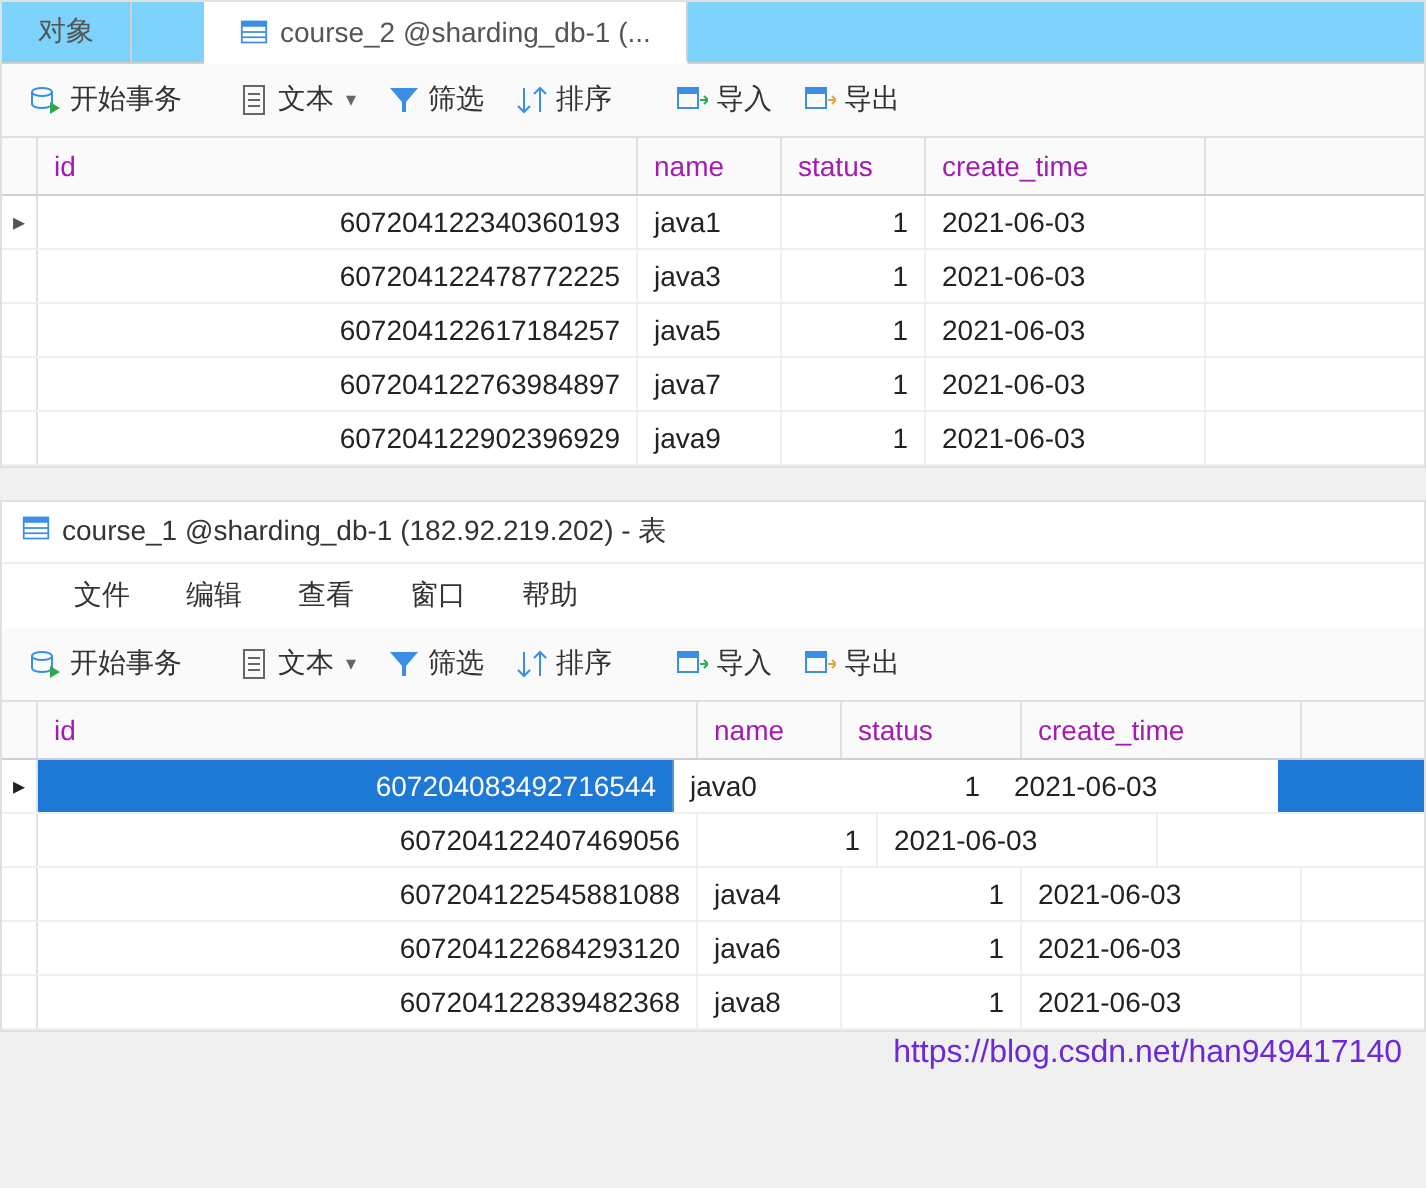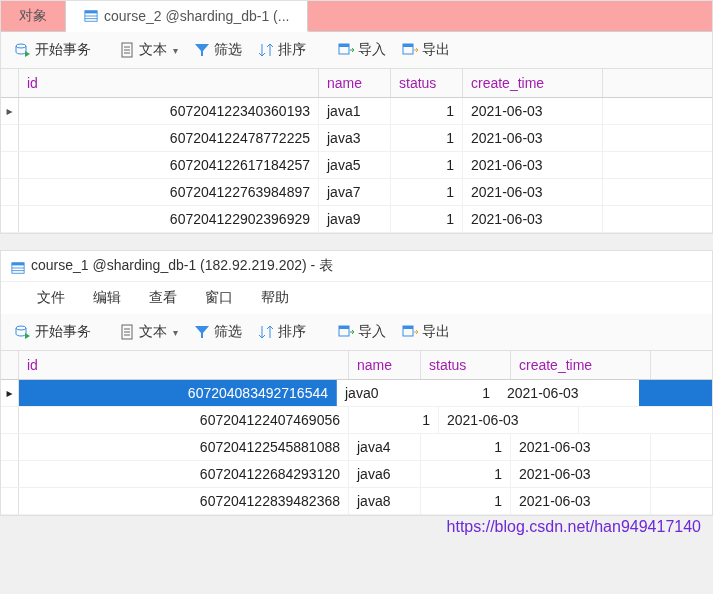--- a/index.html
+++ b/index.html
@@ -1,29 +1,29 @@
 <!DOCTYPE html>
 <html><head>
   <meta charset="utf-8">
   <style>
     * { box-sizing: border-box; margin: 0; padding: 0; font-family: "Microsoft YaHei", Arial, sans-serif; }
     body { background: #f0f0f0; width: 713px; }
     .window { background: #fff; border: 1px solid #e0e0e0; }
-    .tabs { display: flex; background: #fca5a5; border-bottom: 1px solid #d0d0d0; }
+    .tabs { display: flex; background: #7dd3fc; border-bottom: 1px solid #d0d0d0; gap: 36px; }
     .tab { padding: 6px 18px; font-size: 14px; color: #555; border-right: 1px solid #d0d0d0; cursor: pointer; display: flex; align-items: center; gap: 6px; }
     .tab.active { background: #fff; border-bottom: 2px solid #fff; margin-bottom: -1px; }
     .table-icon { width: 14px; height: 14px; display: inline-flex; }
     .table-icon svg { width: 14px; height: 14px; }
     .toolbar { display: flex; align-items: center; gap: 4px; padding: 6px 8px; background: #fafafa; border-bottom: 1px solid #e0e0e0; font-size: 14px; color: #333; }
     .tbtn { display: flex; align-items: center; gap: 4px; padding: 3px 6px; cursor: pointer; border-radius: 3px; }
     .sep::after { content: "▾"; font-size: 10px; color: #666; margin-left: 2px; }
     .ico { width: 16px; height: 16px; display: inline-flex; align-items: center; justify-content: center; }
     .menubar { display: flex; gap: 4px; padding: 4px 8px; font-size: 14px; color: #333; background: #fff; margin-left: 16px; }
     .menuitem { padding: 3px 12px; cursor: pointer; }
-    .titlebar { padding: 6px 10px; font-size: 14px; color: #333; display: flex; align-items: flex-end; gap: 6px; background: #fff; border-bottom: 1px solid #eee; }
+    .titlebar { padding: 6px 10px; font-size: 14px; color: #333; display: flex; align-items: flex-start; gap: 6px; background: #fff; border-bottom: 1px solid #eee; }
     .grid { background: #fff; }
     .hdr { display: flex; border-bottom: 1px solid #d0d0d0; background: #fafafa; }
     .cell-rowhdr { width: 18px; border-right: 1px solid #e0e0e0; display: flex; align-items: center; justify-content: center; color: #555; font-size: 12px; }
     .col-id { width: 300px; }
     .col-name { width: 72px; }
     .col-status { width: 72px; }
     .col-ct { width: 140px; }
     .hcell { padding: 6px 8px; font-size: 14px; color: #a21caf; border-right: 1px solid #e0e0e0; }
     .row { display: flex; border-bottom: 1px solid #f0f0f0; font-size: 14px; color: #222; }
     .dcell { padding: 5px 8px; border-right: 1px solid #f0f0f0; }

